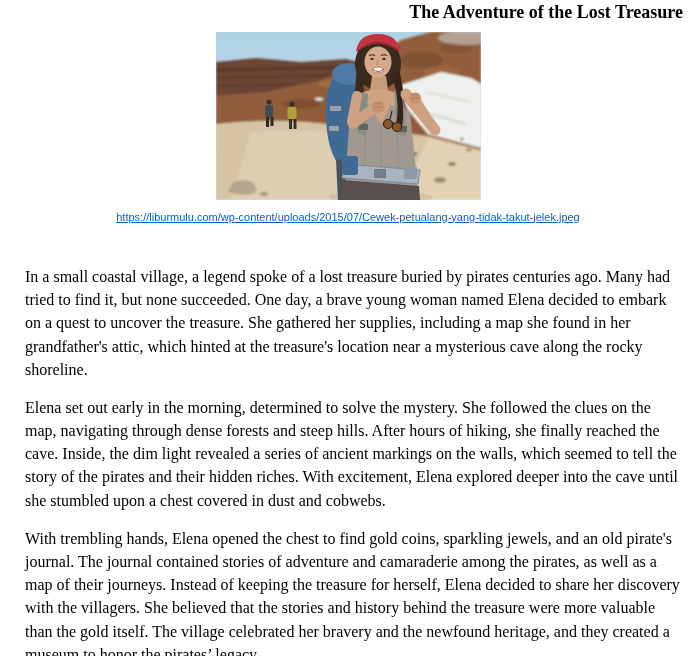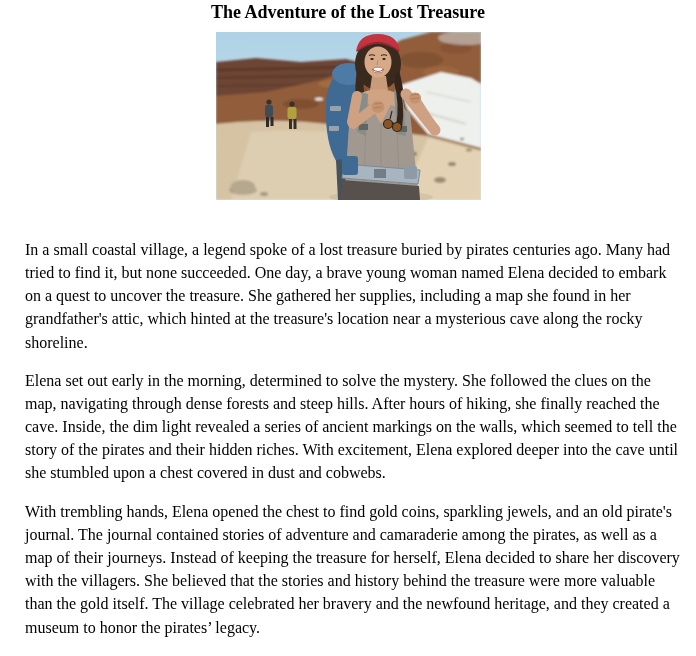--- a/index.html
+++ b/index.html
@@ -5,21 +5,21 @@
 <style>
   html, body { margin: 0; padding: 0; background: #ffffff; }
   body {
     width: 696px; height: 656px; overflow: hidden; box-sizing: border-box;
     padding: 1px 13px 0 13px;
     font-family: "Liberation Serif", "DejaVu Serif", serif;
     font-size: 16px; line-height: 1.45; color: #000000;
   }
   .page-title {
     font-size: 18px; line-height: 1.1; font-weight: 700;
-    text-align: center; margin: 2px 0 9px 0;
+    text-align: right; margin: 2px 0 9px 0;
   }
   .hero-figure { margin: 0; text-align: center; }
   .hero-svg { width: 265px; height: 168px; display: block; margin: 0 auto 4px auto; background:#bcd9ea; }
   .source-link {
     font-family: "Liberation Sans", "DejaVu Sans", sans-serif;
     font-size: 11px; color: #0563C1; text-decoration: underline; cursor: pointer;
   }
   .story-body { margin-top: 38px; }
   .story-body p { margin: 0 0 15px 12px; }
   .story-body p:last-child { margin-bottom: 0; }
@@ -136,20 +136,21 @@
         <circle cx="172" cy="92" r="4.5" fill="#8a5526" stroke="#32241a" stroke-width="1.1"></circle>
         <circle cx="181" cy="95" r="4.5" fill="#8a5526" stroke="#32241a" stroke-width="1.1"></circle>
         <path d="M176,90 L178,92" stroke="#32241a" stroke-width="1.2" fill="none"></path>
         <path d="M128,132 L204,138 L202,152 L126,146 Z" fill="#a8b4bf" stroke="#7d8a96" stroke-width="1"></path>
         <rect x="126" y="124" width="16" height="19" rx="3" fill="#3e6a93"></rect>
         <rect x="188" y="134" width="13" height="13" rx="2" fill="#8e9aa5"></rect>
         <rect x="158" y="137" width="12" height="9" fill="#727d88"></rect>
         <path d="M126,148 L203,154 L204,168 L124,168 Z" fill="#57504c"></path>
       </g>
     </svg>
+    <a class="source-link" href="#">https://liburmulu.com/wp-content/uploads/2015/07/Cewek-petualang-yang-tidak-takut-jelek.jpeg</a>
   </figure>
 
   <section class="story-body">
     <p>In a small coastal village, a legend spoke of a lost treasure buried by pirates centuries ago. Many had tried to find it, but none succeeded. One day, a brave young woman named Elena decided to embark on a quest to uncover the treasure. She gathered her supplies, including a map she found in her grandfather's attic, which hinted at the treasure's location near a mysterious cave along the rocky shoreline.</p>
     <p>Elena set out early in the morning, determined to solve the mystery. She followed the clues on the map, navigating through dense forests and steep hills. After hours of hiking, she finally reached the cave. Inside, the dim light revealed a series of ancient markings on the walls, which seemed to tell the story of the pirates and their hidden riches. With excitement, Elena explored deeper into the cave until she stumbled upon a chest covered in dust and cobwebs.</p>
     <p>With trembling hands, Elena opened the chest to find gold coins, sparkling jewels, and an old pirate's journal. The journal contained stories of adventure and camaraderie among the pirates, as well as a map of their journeys. Instead of keeping the treasure for herself, Elena decided to share her discovery with the villagers. She believed that the stories and history behind the treasure were more valuable than the gold itself. The village celebrated her bravery and the newfound heritage, and they created a museum to honor the pirates’ legacy.</p>
   </section>
 
 </main>
 

